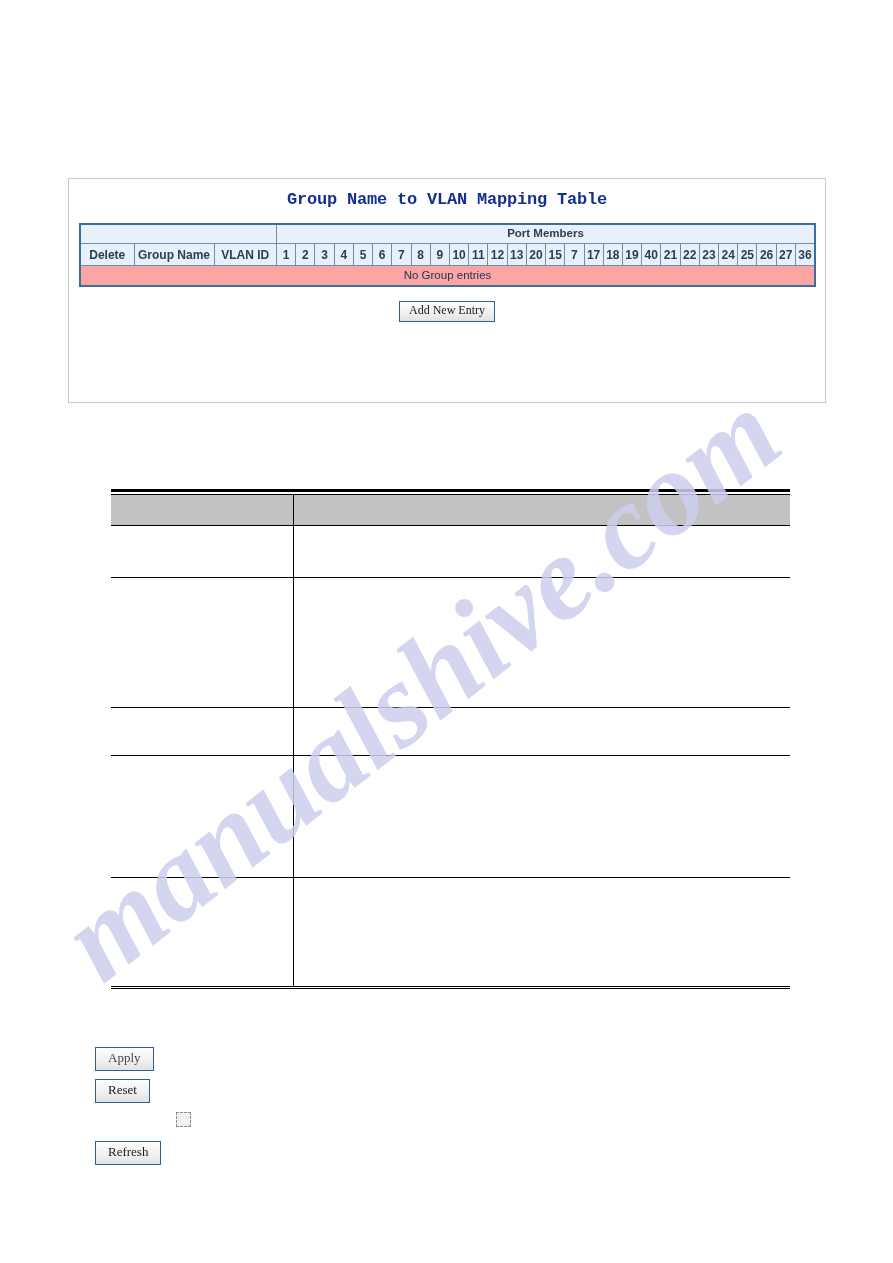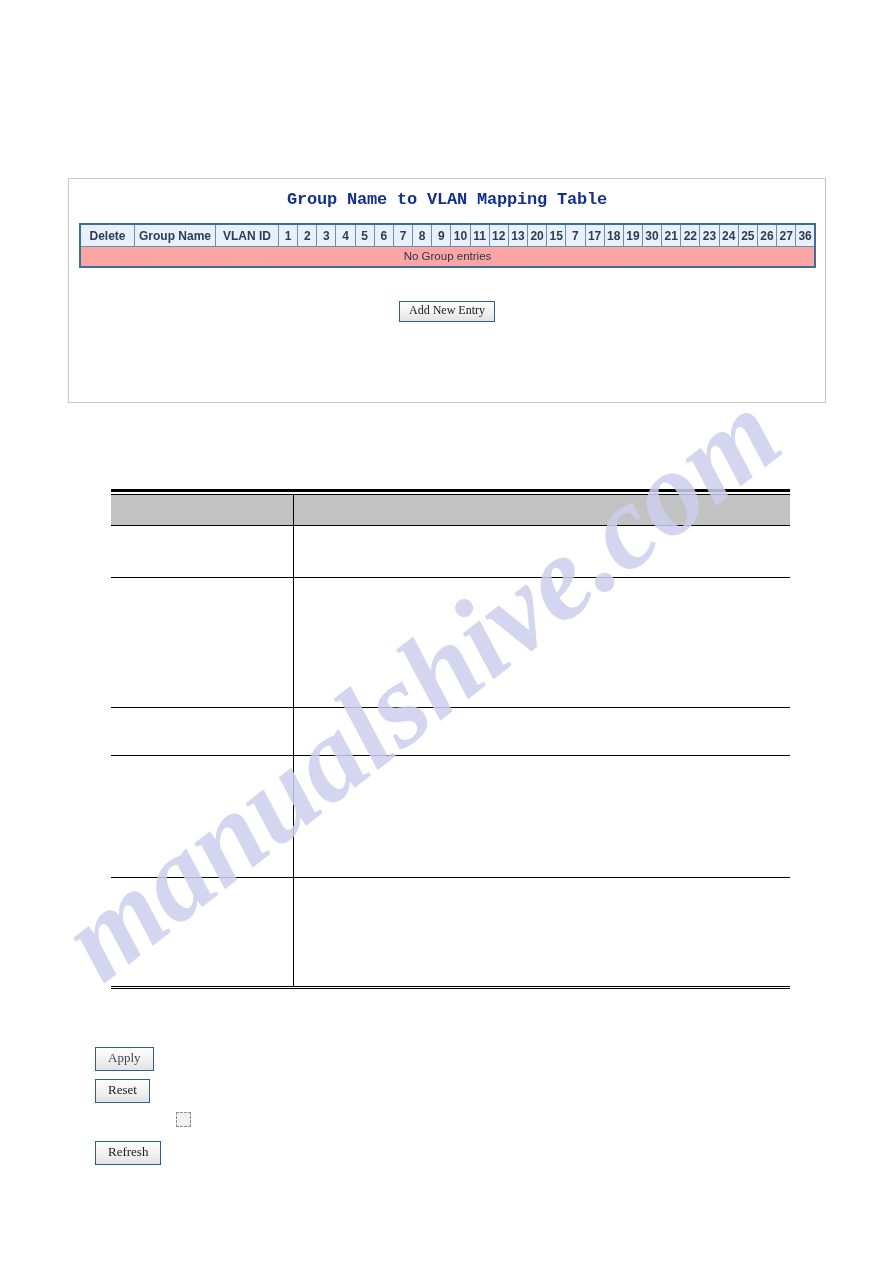--- a/index.html
+++ b/index.html
@@ -217,20 +217,26 @@
   <div class="wm-text" style="left:120px; top:870px; font-size:120px; transform:rotate(-38deg); transform-origin:left bottom;">manualshive.com</div>
 </div>
 
 <div id="ui-panel">
 
   <div id="panel-title">Group Name to VLAN Mapping Table</div>
 
   <div id="vlan-table-wrap">
     <table class="vlan">
       <tbody>
+        <tr class="row-blank">
+          <td class="c-delete"></td>
+          <td class="c-group"></td>
+          <td class="c-vlan"></td>
+          <td class="pmhdr" colspan="28">Port Members</td>
+        </tr>
         <tr class="hdr">
           <td class="c-delete">Delete</td>
           <td class="c-group">Group Name</td>
           <td class="c-vlan">VLAN ID</td>
           <td class="port">1</td>
           <td class="port">2</td>
           <td class="port">3</td>
           <td class="port">4</td>
           <td class="port">5</td>
           <td class="port">6</td>
@@ -240,21 +246,21 @@
           <td class="port">10</td>
           <td class="port">11</td>
           <td class="port">12</td>
           <td class="port">13</td>
           <td class="port">20</td>
           <td class="port">15</td>
           <td class="port">7</td>
           <td class="port">17</td>
           <td class="port">18</td>
           <td class="port">19</td>
-          <td class="port">30</td>
+          <td class="port">40</td>
           <td class="port">21</td>
           <td class="port">22</td>
           <td class="port">23</td>
           <td class="port">24</td>
           <td class="port">25</td>
           <td class="port">26</td>
           <td class="port">27</td>
           <td class="port">36</td>
         </tr>
         <tr class="entries">

